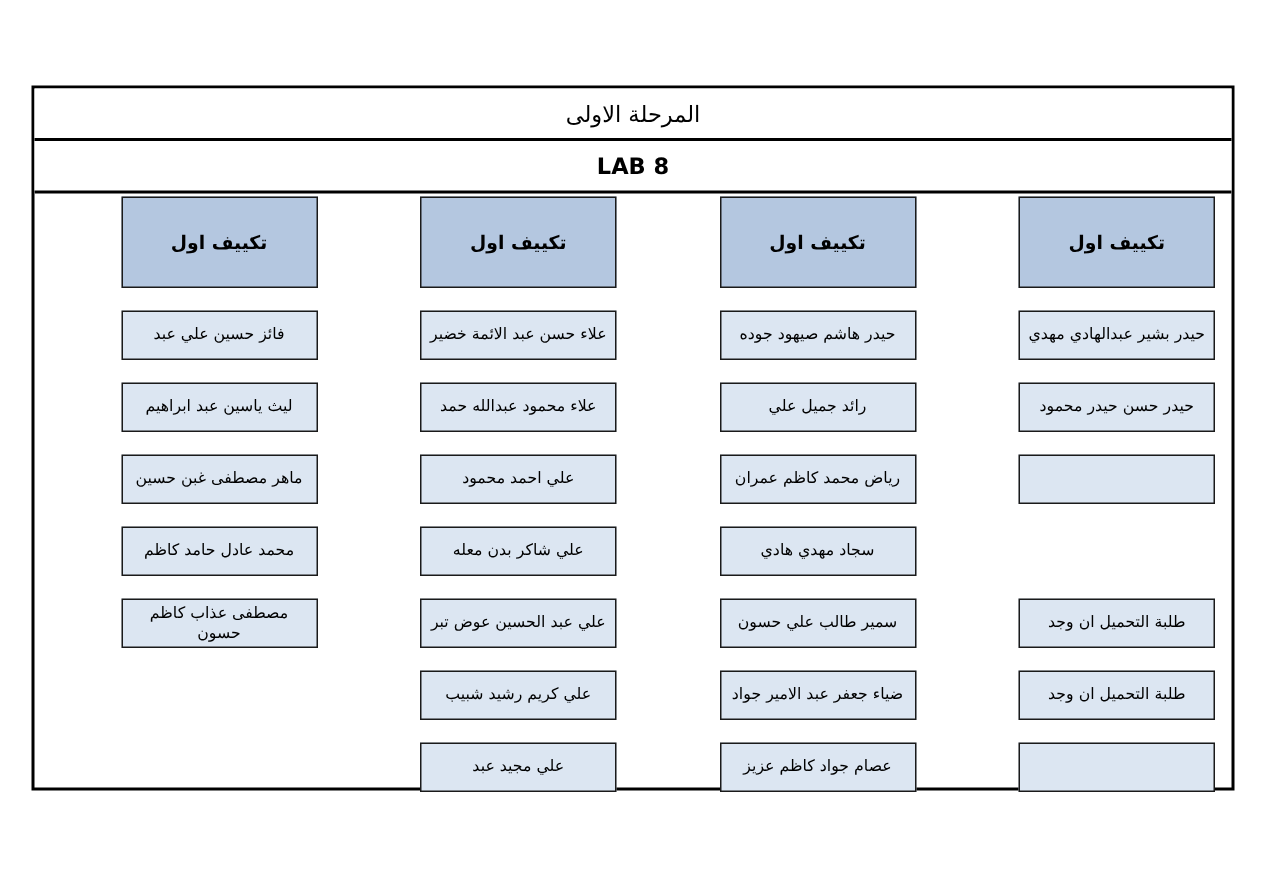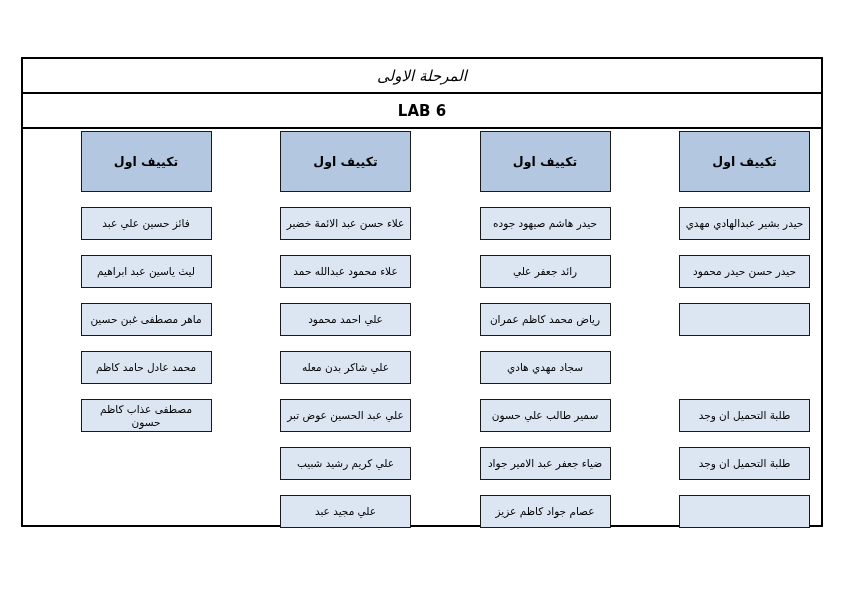--- a/index.html
+++ b/index.html
@@ -36,21 +36,20 @@
     align-items: center;
     justify-content: center;
     background: #ffffff;
     color: #000000;
   }
   #stage-title {
     height: 35px;
     border-bottom: 2px solid #000000;
     font-size: 15px;
     font-weight: 400;
-    font-style: italic;
   }
   #lab-title {
     height: 35px;
     border-bottom: 2px solid #000000;
     font-size: 15px;
     font-weight: bold;
     direction: ltr;
   }
 
   
@@ -111,21 +110,21 @@
 </head>
 <body>
 
 <div id="sheet">
 
   <div class="title-row" id="stage-title">
     <span>المرحلة الاولى</span>
   </div>
 
   <div class="title-row" id="lab-title">
-    <span>LAB 6</span>
+    <span>LAB 8</span>
   </div>
 
   <div id="grid">
       <div class="column">
         <div class="cell col-head">تكييف اول</div>
         <div class="cell data-cell">فائز حسين علي عبد</div>
         <div class="cell data-cell">ليث ياسين عبد ابراهيم</div>
         <div class="cell data-cell">ماهر مصطفى غبن حسين</div>
         <div class="cell data-cell">محمد عادل حامد كاظم</div>
         <div class="cell data-cell">مصطفى عذاب كاظم حسون</div>
@@ -136,21 +135,21 @@
         <div class="cell data-cell">علاء محمود عبدالله حمد</div>
         <div class="cell data-cell">علي احمد محمود</div>
         <div class="cell data-cell">علي شاكر بدن معله</div>
         <div class="cell data-cell">علي عبد الحسين عوض تبر</div>
         <div class="cell data-cell">علي كريم رشيد شبيب</div>
         <div class="cell data-cell">علي مجيد عبد</div>
       </div>
       <div class="column">
         <div class="cell col-head">تكييف اول</div>
         <div class="cell data-cell">حيدر هاشم صيهود جوده</div>
-        <div class="cell data-cell">رائد جعفر علي</div>
+        <div class="cell data-cell">رائد جميل علي</div>
         <div class="cell data-cell">رياض محمد كاظم عمران</div>
         <div class="cell data-cell">سجاد مهدي هادي</div>
         <div class="cell data-cell">سمير طالب علي حسون</div>
         <div class="cell data-cell">ضياء جعفر عبد الامير جواد</div>
         <div class="cell data-cell">عصام جواد كاظم عزيز</div>
       </div>
       <div class="column">
         <div class="cell col-head">تكييف اول</div>
         <div class="cell data-cell">حيدر بشير عبدالهادي مهدي</div>
         <div class="cell data-cell">حيدر حسن حيدر محمود</div>

